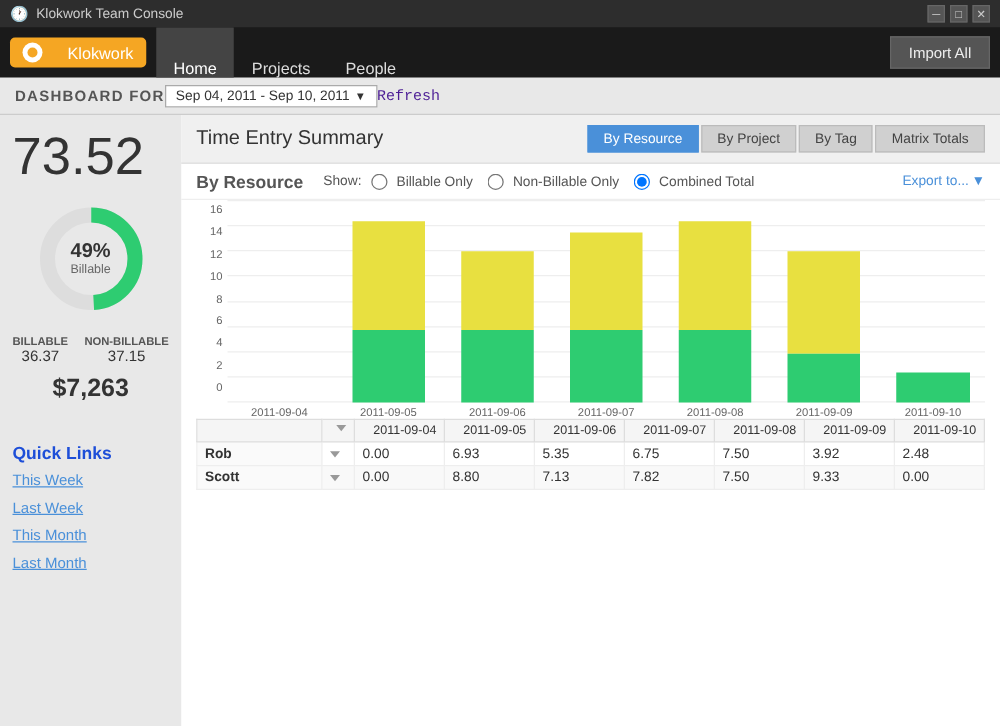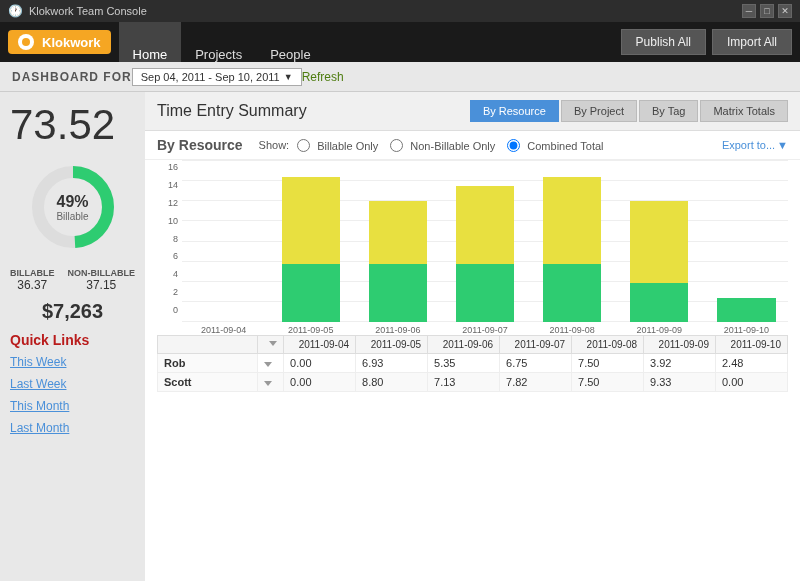--- a/index.html
+++ b/index.html
@@ -6,33 +6,33 @@
     body { font-family: 'Segoe UI', Arial, sans-serif; font-size: 12px; background: #1a1a1a; color: #333; width: 800px; height: 581px; overflow: hidden; }
 
     
     .title-bar { background: #2d2d2d; height: 22px; display: flex; align-items: center; padding: 0 8px; color: #ccc; font-size: 11px; justify-content: space-between; }
     .title-bar-left { display: flex; align-items: center; gap: 6px; }
     .title-bar-controls { display: flex; gap: 4px; }
     .title-bar-btn { width: 14px; height: 14px; background: #555; border: 1px solid #666; display: flex; align-items: center; justify-content: center; font-size: 9px; color: #ccc; cursor: pointer; }
 
     
     .nav-bar { background: #1a1a1a; height: 40px; display: flex; align-items: center; padding: 0 8px; gap: 0; }
-    .logo { background: #f5a623; border-radius: 4px; padding: 4px 10px; color: white; font-weight: bold; font-size: 13px; display: flex; align-items: center; gap: 8px; margin-right: 8px; text-align: right; }
+    .logo { background: #f5a623; border-radius: 4px; padding: 4px 10px; color: white; font-weight: normal; font-size: 13px; display: flex; align-items: center; gap: 20px; margin-right: 8px; text-align: right; }
     .logo-icon { width: 16px; height: 16px; background: white; border-radius: 50%; display: flex; align-items: center; justify-content: center; }
     .logo-icon-inner { width: 8px; height: 8px; background: #f5a623; border-radius: 50%; }
     .nav-item { color: #ddd; padding: 0 14px; height: 40px; display: flex; align-items: flex-end; font-size: 13px; cursor: pointer; }
     .nav-item.active { background: #444; color: white; }
     .nav-spacer { flex: 1; }
     .nav-btn { background: #555; border: 1px solid #666; color: #eee; padding: 5px 14px; font-size: 12px; cursor: pointer; margin-left: 6px; }
 
     
     .dash-header { background: #e8e8e8; height: 30px; display: flex; align-items: center; padding: 0 12px; gap: 0; border-bottom: 1px solid #ccc; }
     .dash-title { font-size: 12px; font-weight: bold; color: #555; text-transform: uppercase; letter-spacing: 1px; }
     .date-picker { background: white; border: 1px solid #aaa; padding: 2px 8px; font-size: 11px; display: flex; align-items: center; gap: 4px; cursor: pointer; }
-    .refresh-link { color: #4d7c0f; font-size: 12px; cursor: pointer; text-decoration: none; }
+    .refresh-link { color: #4c1d95; font-size: 12px; cursor: pointer; text-decoration: none; font-family: Liberation Mono, monospace; }
 
     
     .main-content { display: flex; height: calc(581px - 22px - 40px - 30px); background: #e8e8e8; }
 
     
     .sidebar { width: 145px; min-width: 145px; background: #e8e8e8; padding: 12px 10px; display: flex; flex-direction: column; gap: 6px; }
     .sidebar-hours { font-size: 42px; font-weight: 300; color: #333; line-height: 1; margin-bottom: 4px; }
 
     
     .donut-container { display: flex; justify-content: center; margin: 6px 0; }
@@ -42,21 +42,21 @@
     .donut-pct { font-size: 16px; font-weight: bold; color: #333; display: block; }
     .donut-sub { font-size: 10px; color: #666; display: block; }
 
     .billable-row { display: flex; justify-content: space-between; margin-top: 4px; }
     .billable-col { display: flex; flex-direction: column; align-items: center; }
     .billable-label { font-size: 9px; color: #555; font-weight: bold; text-transform: uppercase; }
     .billable-val { font-size: 12px; color: #333; }
 
     .revenue { font-size: 20px; font-weight: bold; color: #333; text-align: center; margin-top: 2px; }
 
-    .quick-links-title { font-size: 14px; font-weight: bold; color: #b91c1c; margin-top: 3px; }
+    .quick-links-title { font-size: 14px; font-weight: bold; color: #1d4ed8; margin-top: 25px; }
     .quick-link { color: #4a90d9; font-size: 12px; cursor: pointer; text-decoration: underline; padding: 1px 0; }
 
     
     .right-panel { flex: 1; background: white; margin: 0; display: flex; flex-direction: column; }
 
     
     .summary-header { background: #f0f0f0; padding: 8px 12px; display: flex; align-items: center; justify-content: space-between; border-bottom: 1px solid #ddd; }
     .summary-title { font-size: 16px; color: #333; font-weight: normal; }
     .tab-group { display: flex; gap: 2px; }
     .tab { background: #d0d0d0; border: 1px solid #bbb; padding: 4px 12px; font-size: 11px; cursor: pointer; color: #444; }
@@ -115,21 +115,20 @@
   <div class="nav-item active">
     <span>Home</span>
   </div>
   <div class="nav-item">
     <span>Projects</span>
   </div>
   <div class="nav-item">
     <span>People</span>
   </div>
   <div class="nav-spacer"></div>
-  <button class="nav-btn">Publish All</button>
   <button class="nav-btn">Import All</button>
 </div>
 
 <div class="dash-header">
   <span class="dash-title">DASHBOARD FOR</span>
   <div class="date-picker">
     <span>Sep 04, 2011 - Sep 10, 2011</span>
     <span style="font-size:9px;">▼</span>
   </div>
   <a class="refresh-link">Refresh</a>

